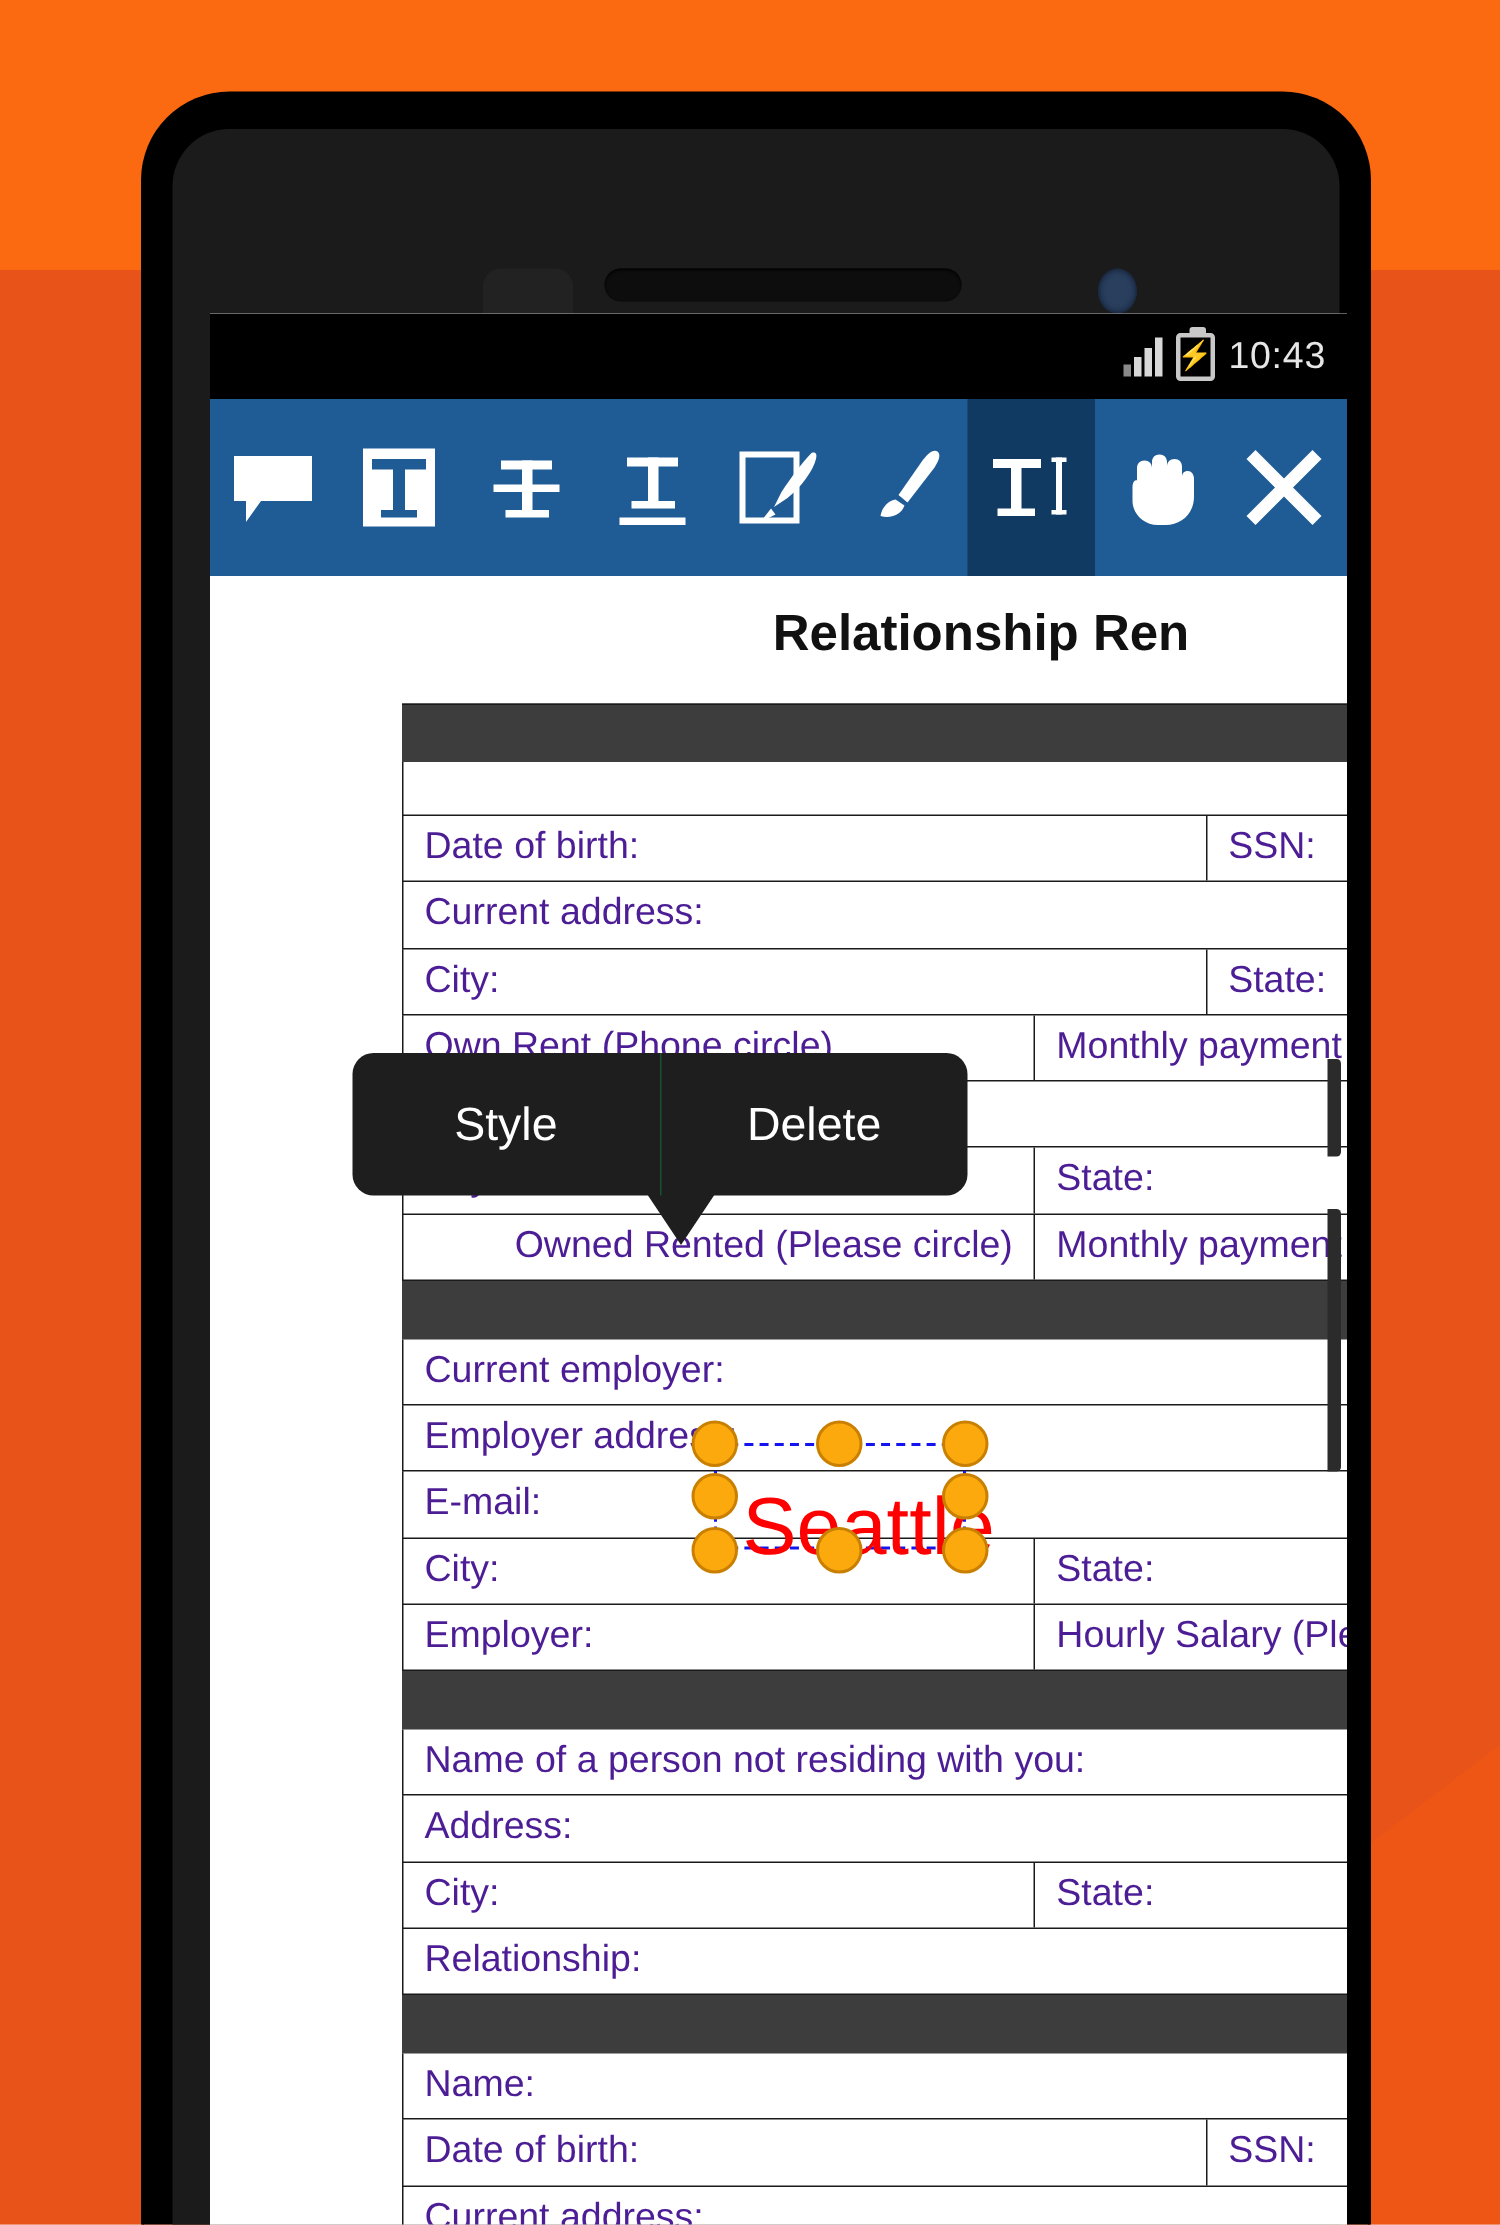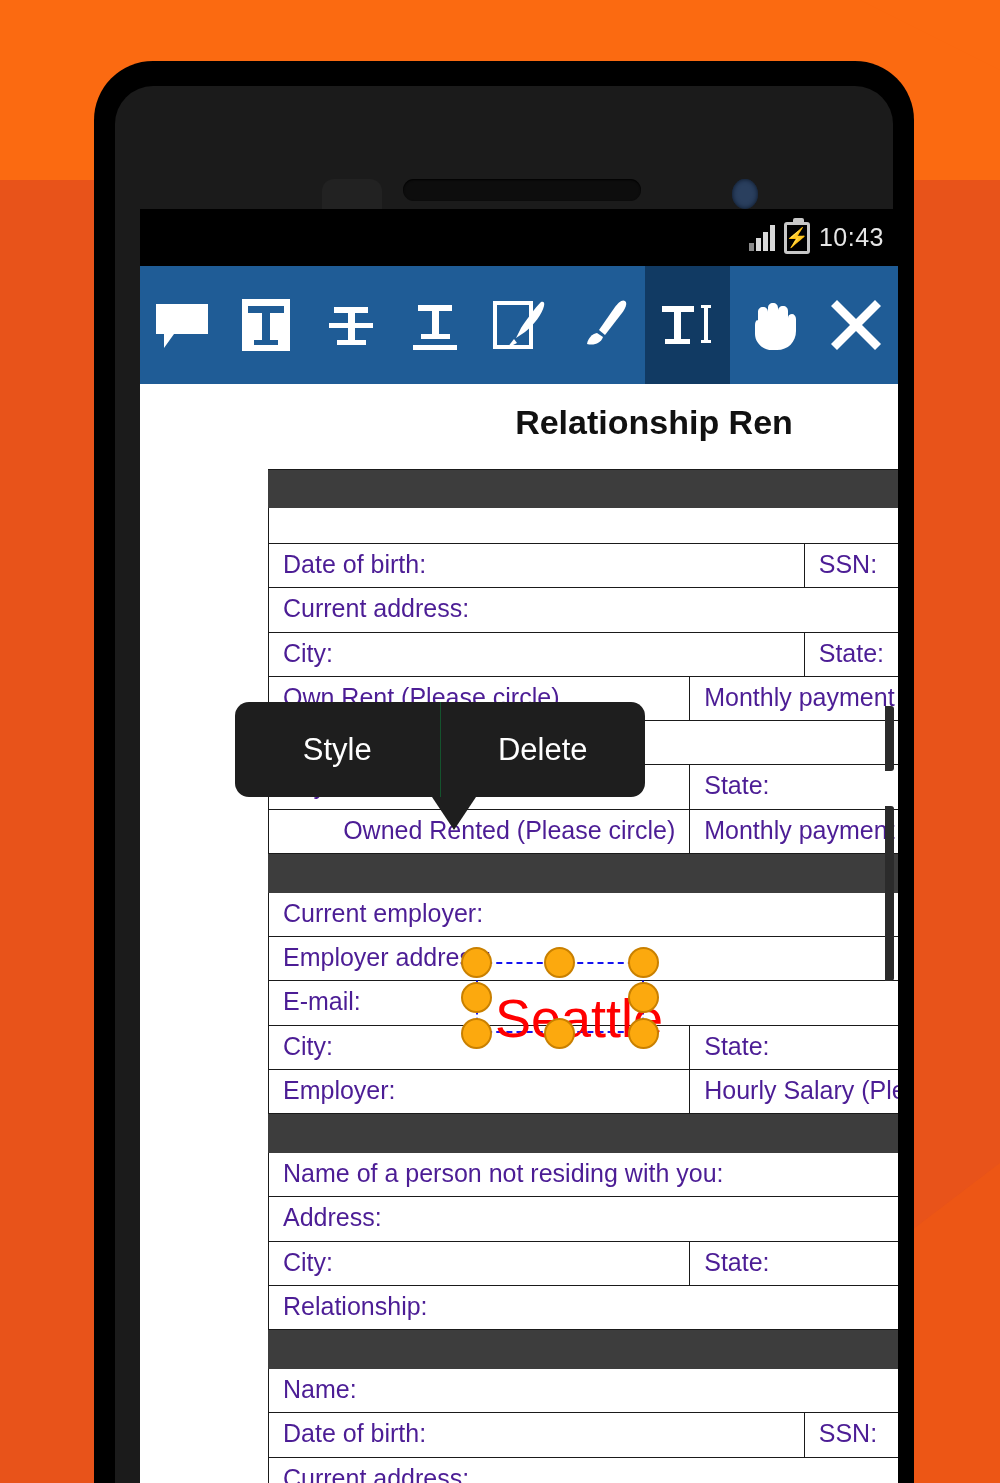--- a/index.html
+++ b/index.html
@@ -268,21 +268,21 @@
               <div class="cell" style="flex: 230 1 0px;">SSN:</div>
             </div>
             <div class="row">
               <div class="cell" style="flex: 1 1 0px;">Current address:</div>
             </div>
             <div class="row">
               <div class="cell" style="flex: 600 1 0px;">City:</div>
               <div class="cell" style="flex: 230 1 0px;">State:</div>
             </div>
             <div class="row">
-              <div class="cell" style="flex: 470 1 0px;">Own      Rent      (Please circle)</div>
+              <div class="cell" style="flex: 470 1 0px;">Own      Rent      (Phone circle)</div>
               <div class="cell" style="flex: 370 1 0px;">Monthly payment or rent:</div>
             </div>
             <div class="row">
               <div class="cell" style="flex: 1 1 0px;">Previous address:</div>
             </div>
             <div class="row">
               <div class="cell" style="flex: 470 1 0px;">City:</div>
               <div class="cell" style="flex: 370 1 0px;">State:</div>
             </div>
             <div class="row">

